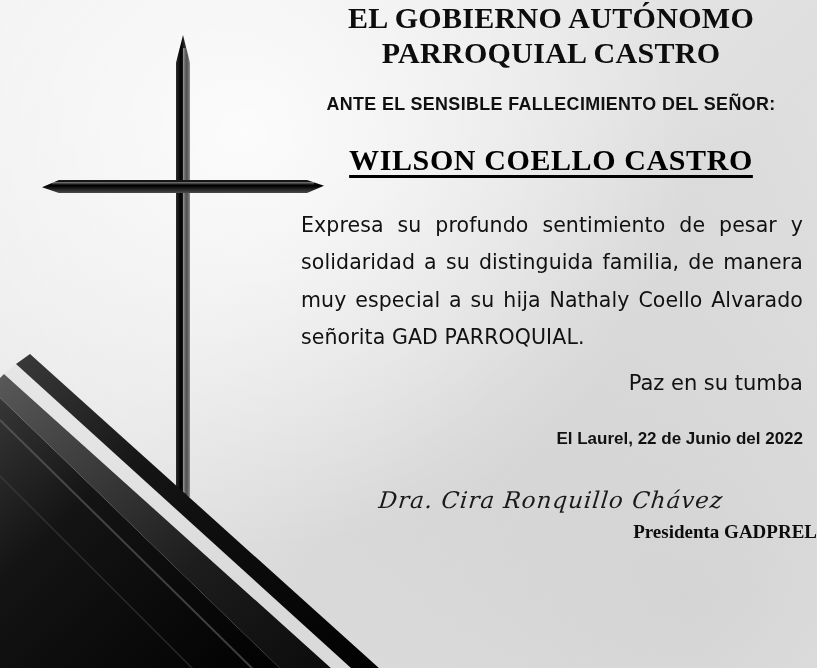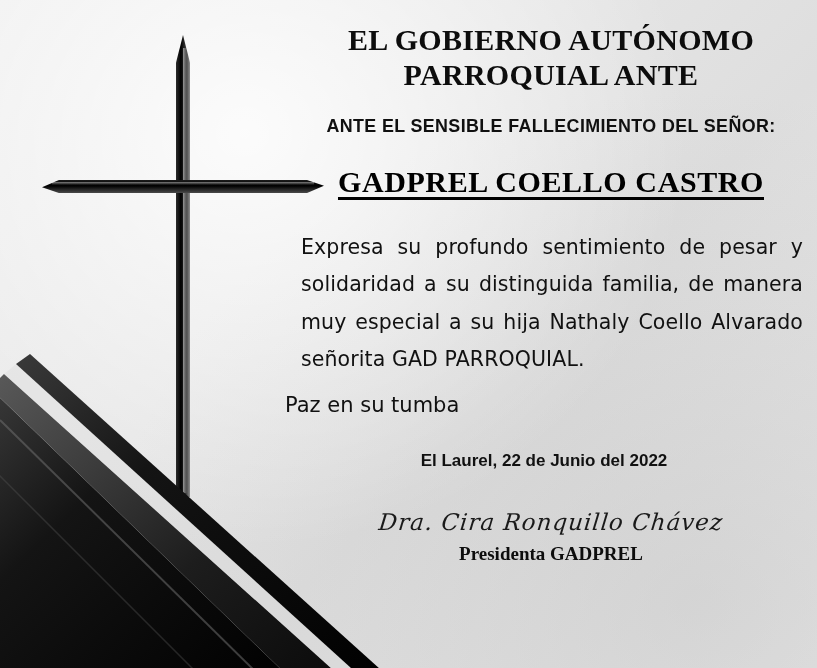--- a/index.html
+++ b/index.html
@@ -96,21 +96,21 @@
   }
 
   .org-title {
     text-align: center;
     font-family: "Liberation Serif", serif;
     font-weight: bold;
     color: #0d0d0d;
     font-size: 30px;
     line-height: 1.18;
     letter-spacing: 0.3px;
-    padding-top: 22px;
+    padding-top: 0;
   }
   .org-title .l1 { display: block; }
   .org-title .l2 { display: block; }
   .org-title .l3 { display: block; }
 
   .subtitle {
     margin-top: 22px;
     text-align: center;
     font-family: "Liberation Sans Narrow", "Liberation Sans", sans-serif;
     font-weight: bold;
@@ -138,48 +138,49 @@
     font-size: 20.5px;
     line-height: 1.83;
     color: #111111;
     text-align: justify;
     text-align-last: left;
     letter-spacing: 0.1px;
   }
 
   .peace {
     margin: 14px 14px 0 0;
+    text-align: right;
     font-family: "DejaVu Sans", sans-serif;
     font-size: 21px;
     color: #111111;
   }
 
   .place-date {
     margin: 34px 14px 0 0;
-    text-align: center;
+    text-align: right;
     font-family: "Liberation Sans", sans-serif;
     font-weight: bold;
     font-size: 17px;
     color: #111111;
   }
 
   .signature {
     margin-top: 38px;
     text-align: center;
     font-family: "DejaVu Serif", serif;
     font-style: italic;
     font-size: 23px;
     color: #1a1a1a;
     letter-spacing: 1px;
     transform: skewX(-6deg);
   }
 
   .signature-role {
     margin-top: 8px;
-    text-align: center;
+    text-align: right;
     font-family: "Liberation Serif", serif;
     font-weight: bold;
     font-size: 19px;
     color: #0d0d0d;
   }
 </style>
 </head>
 <body>
 
 <div id="card">
@@ -213,26 +214,26 @@
       <polygon points="26,36 372,350 400,350 40,26" fill="url(#rg1)"></polygon>
       <polyline points="10,92 272,350" fill="none" stroke="#6e6e6e" stroke-width="2" opacity="0.55"></polyline>
       <polyline points="2,140 212,350" fill="none" stroke="#555555" stroke-width="1.5" opacity="0.4"></polyline>
     </svg>
   </div>
 
   <div id="content">
 
     <div class="org-title">
       <span class="l1">EL GOBIERNO AUTÓNOMO</span>
-      <span class="l2">PARROQUIAL ANTE</span>
+      <span class="l2">PARROQUIAL CASTRO</span>
     </div>
 
     <div class="subtitle">ANTE EL SENSIBLE FALLECIMIENTO DEL SEÑOR:</div>
 
-    <div class="deceased">GADPREL COELLO CASTRO</div>
+    <div class="deceased">WILSON COELLO CASTRO</div>
 
     <div class="body-text">Expresa su profundo sentimiento de pesar y solidaridad a su distinguida familia, de manera muy especial a su hija Nathaly Coello Alvarado señorita GAD PARROQUIAL.</div>
 
     <div class="peace">Paz en su tumba</div>
 
     <div class="place-date">El Laurel, 22 de Junio del 2022</div>
 
     <div class="signature">Dra. Cira Ronquillo Chávez</div>
     <div class="signature-role">Presidenta GADPREL</div>
 

